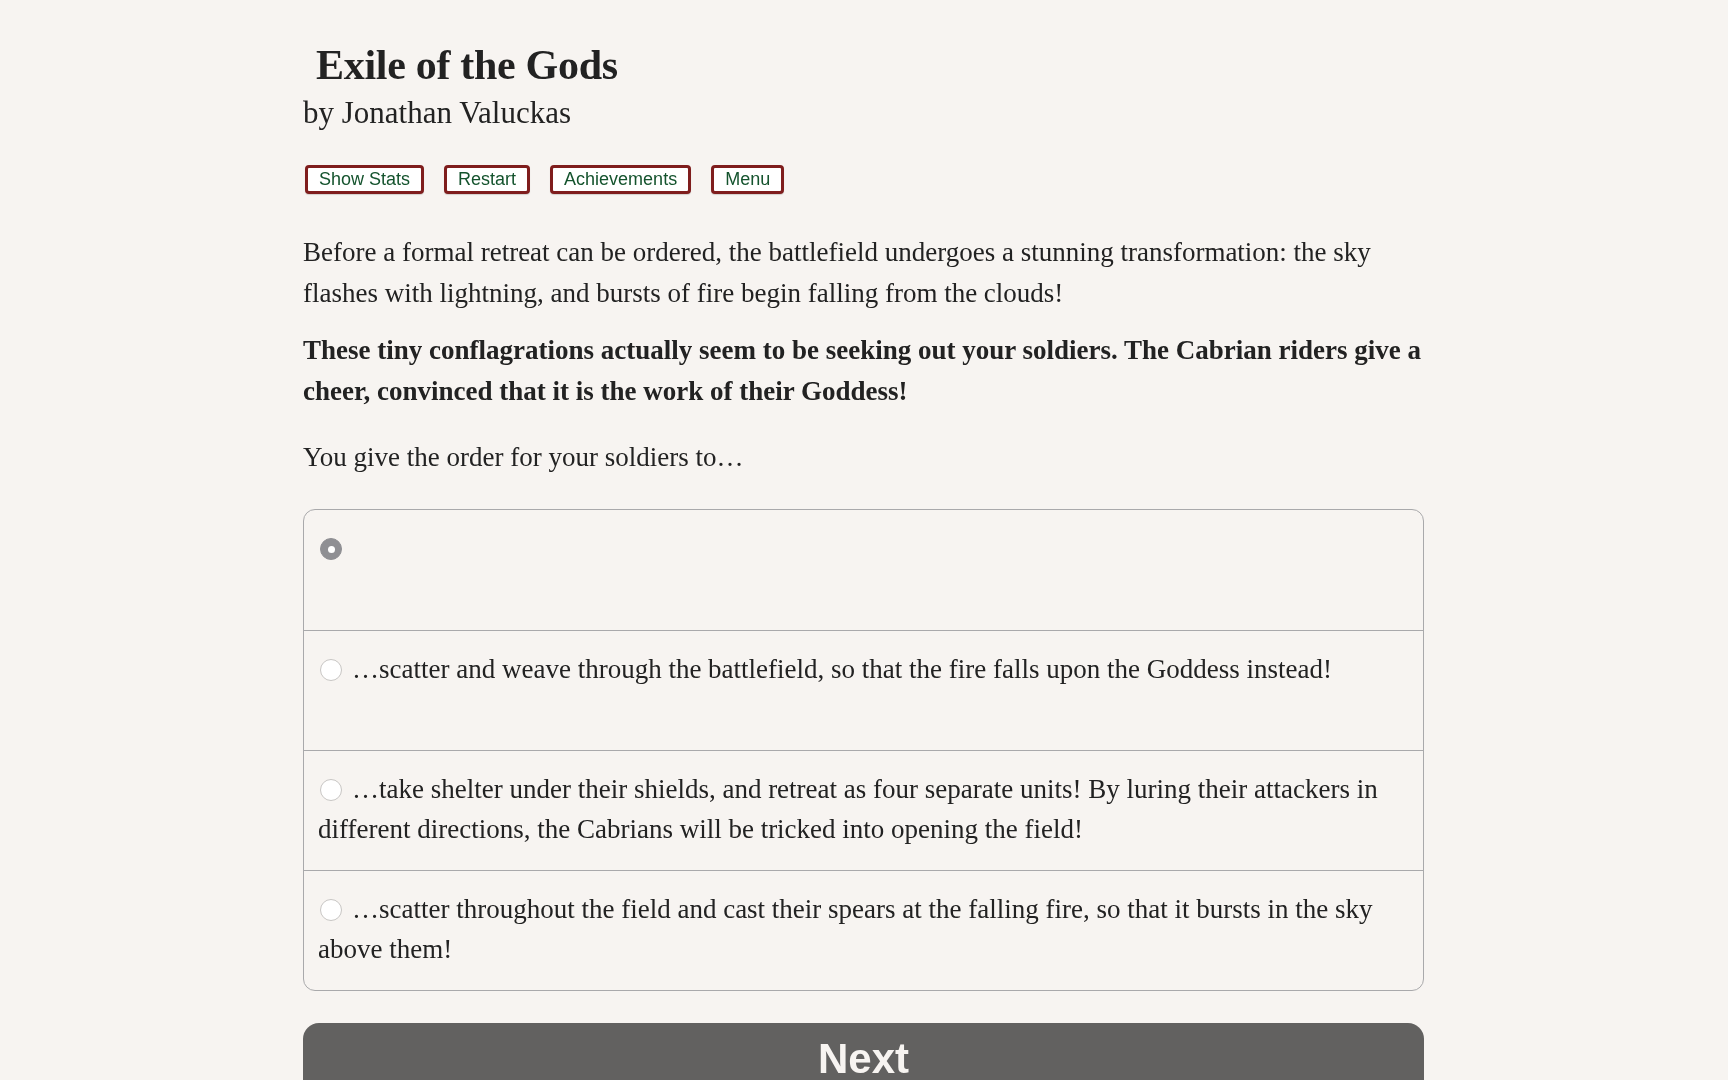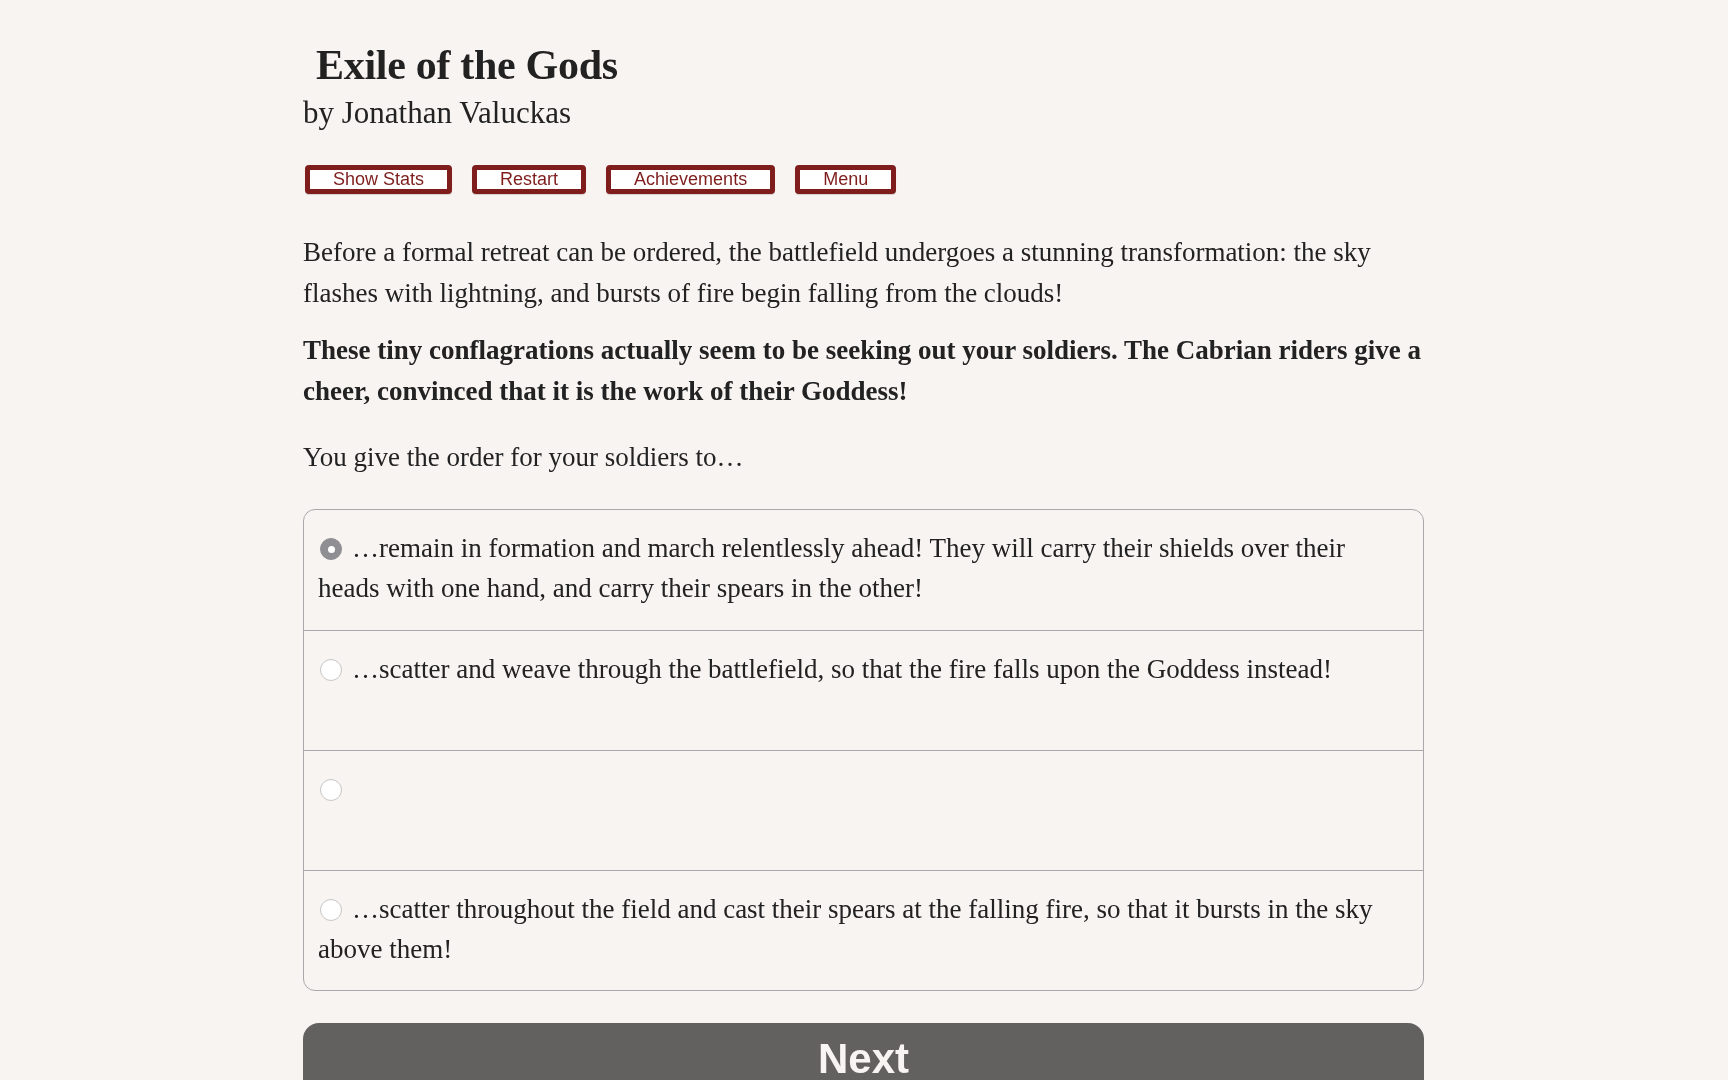--- a/index.html
+++ b/index.html
@@ -8,23 +8,23 @@
     background:#f7f4f1; color:#222;
     font-family:"Liberation Serif","DejaVu Serif",serif;
     position:relative;
   }
   .wrap { position:absolute; left:303px; top:0; width:1121px; }
   .title { margin:13px; position:absolute; top:28px; left:0; font-size:42px; font-weight:bold; letter-spacing:-0.3px; white-space:nowrap; }
   .author { margin:0; position:absolute; top:95px; left:0; font-size:31px; font-weight:normal; white-space:nowrap; }
   .toolbar { position:absolute; top:165px; left:2px; display:flex; gap:0; }
   .tbtn {
     font-family:"Liberation Sans","DejaVu Sans",sans-serif;
-    font-size:18px; color:#7f1d1d; background:#fff;
-    border:5px solid #7f1d1d; border-radius:4px;
-    height:29px; padding:0 23px; margin-right:20px;
+    font-size:18px; color:#14532d; background:#fff;
+    border:3px solid #7f1d1d; border-radius:4px;
+    height:29px; padding:0 11px; margin-right:20px;
     box-shadow:0 1px 1px rgba(0,0,0,0.15);
     display:flex; align-items:center; cursor:pointer;
   }
   .para { position:absolute; left:0; width:1121px; margin:0; font-size:27px; line-height:41px; }
   .p1 { top:232px; } .p2 { top:330px;font-weight:bold; } .p3 { top:437px; }
   .choices {
     position:absolute; top:509px; left:0; width:1119px;
     border:1.5px solid #a9a9ab; border-radius:12px; overflow:hidden;
   }
   .choice {
@@ -63,27 +63,27 @@
     <button class="tbtn">Achievements</button>
     <button class="tbtn">Menu</button>
   </div>
 
   <p class="para p1">Before a formal retreat can be ordered, the battlefield undergoes a stunning transformation: the sky flashes with lightning, and bursts of fire begin falling from the clouds!</p>
   <p class="para p2">These tiny conflagrations actually seem to be seeking out your soldiers. The Cabrian riders give a cheer, convinced that it is the work of their Goddess!</p>
   <p class="para p3">You give the order for your soldiers to…</p>
 
   <div class="choices">
     <div class="choice">
-      <span class="radio checked"></span><span>…remain in formation and march relentlessly ahead! They will carry their shields over their heads with one hand, and carry their spears in the other!</span>
+      <span class="radio checked"></span>
     </div>
     <div class="choice">
       <span class="radio"></span><span>…scatter and weave through the battlefield, so that the fire falls upon the Goddess instead!</span>
     </div>
     <div class="choice">
-      <span class="radio"></span>
+      <span class="radio"></span><span>…take shelter under their shields, and retreat as four separate units! By luring their attackers in different directions, the Cabrians will be tricked into opening the field!</span>
     </div>
     <div class="choice">
       <span class="radio"></span><span>…scatter throughout the field and cast their spears at the falling fire, so that it bursts in the sky above them!</span>
     </div>
   </div>
 
   <div class="next">Next</div>
 </div>
 
 </body></html>

